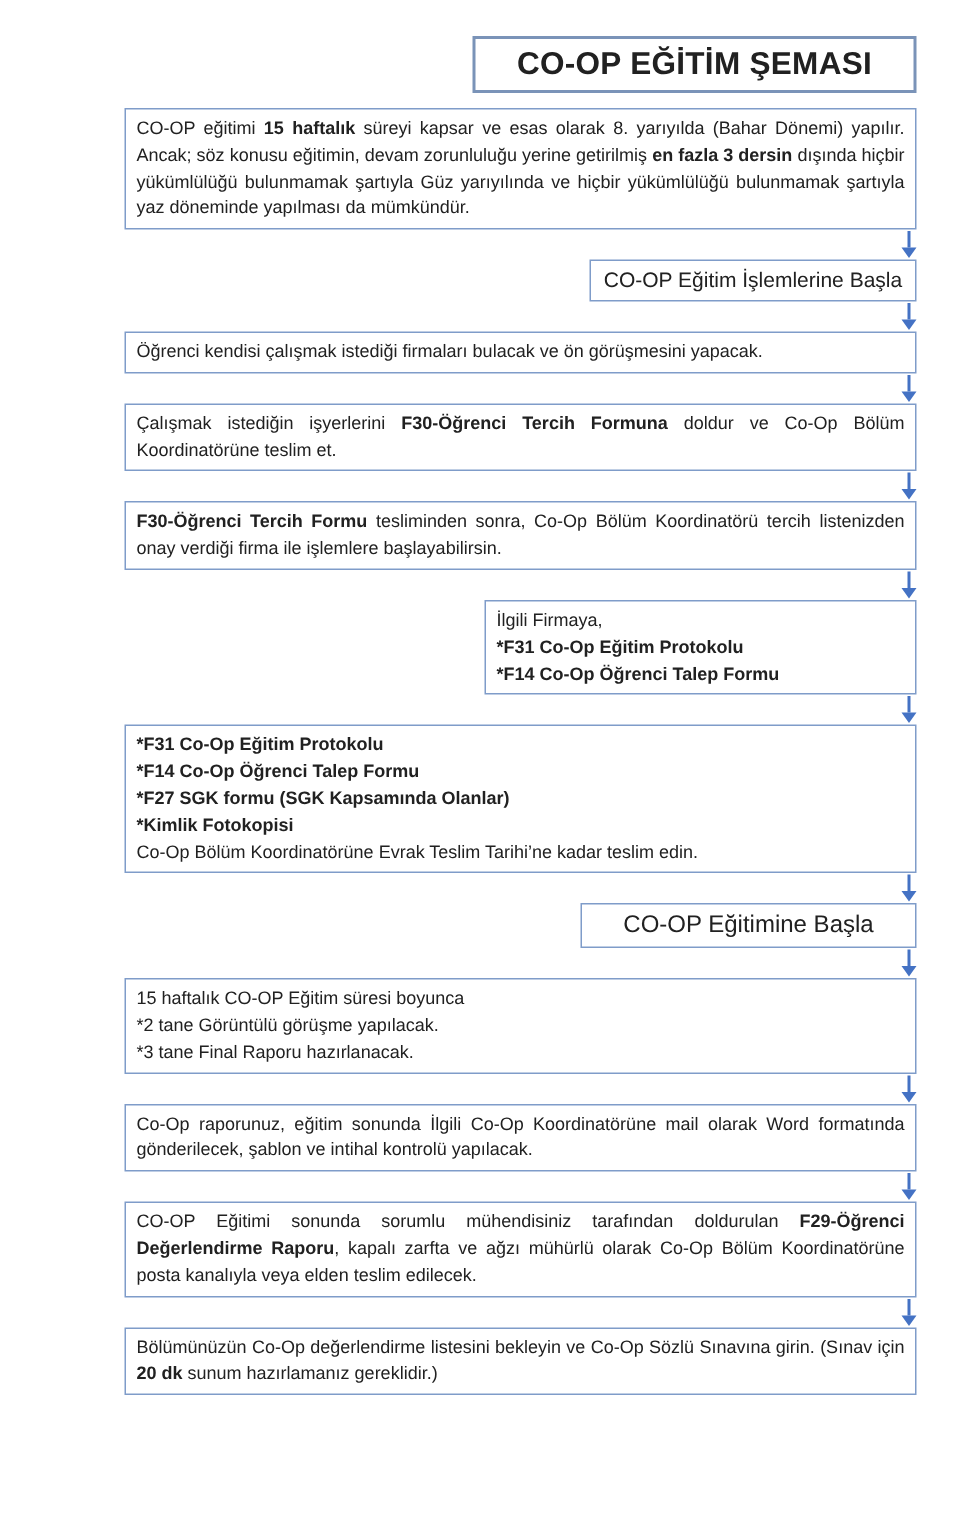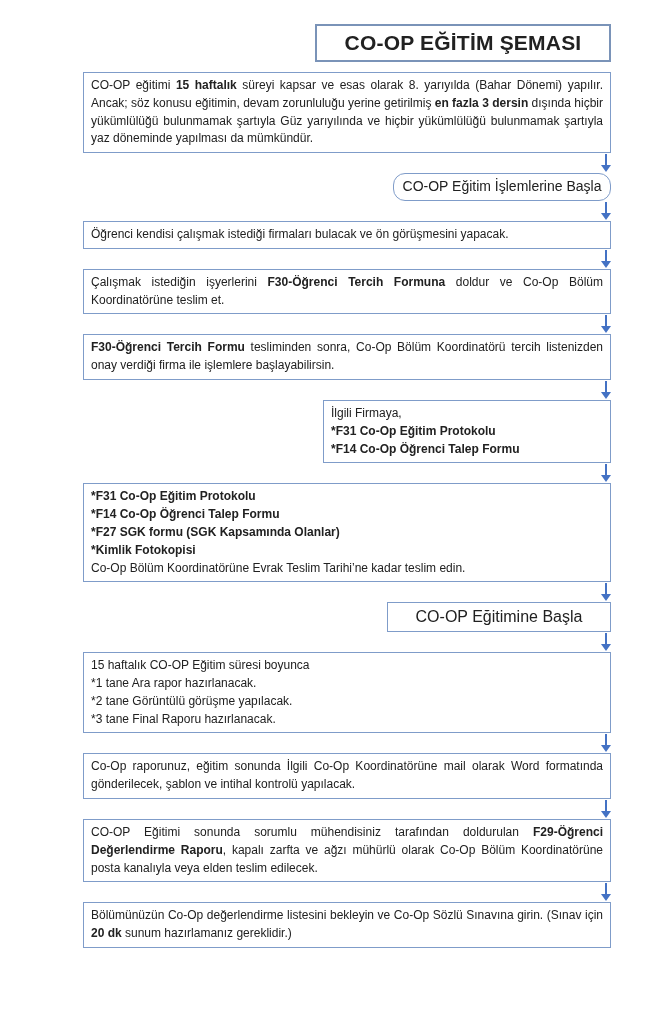--- a/index.html
+++ b/index.html
@@ -27,21 +27,21 @@
     width:296px;height:38px;
     border:2px solid #7a93b8;
     display:flex;align-items:center;justify-content:center;
     font-size:21px;font-weight:bold;letter-spacing:.2px;
     margin-bottom:10px;
   }
   .wide{width:528px;}
   .justify .tline{text-align:justify;}
   .leftalign .tline{text-align:left;}
   .small-center{
-    width:218px;text-align:center;padding:4px 6px;font-size:14px;border-radius:12px;
+    width:218px;text-align:center;padding:4px 6px;font-size:14px;
   }
   .medium-left{width:288px;}
   .start-coop{
     width:224px;text-align:center;font-size:16px;padding:5px 6px;
   }
   .tline{min-height:17.8px;}
   
   .arrow{
     display:flex;flex-direction:column;align-items:center;
     margin:1px 0;
@@ -137,21 +137,20 @@
         <div class="tline"><span>CO-OP Eğitimine Başla</span></div>
       </div>
 
     <div class="arrow">
         <span class="shaft"></span>
         <span class="head"></span>
       </div>
 
     <div class="node wide leftalign">
         <div class="tline"><span>15 haftalık CO-OP Eğitim süresi boyunca</span></div>
-        <div class="tline"><span>*1 tane Ara rapor hazırlanacak.</span></div>
         <div class="tline"><span>*2 tane Görüntülü görüşme yapılacak.</span></div>
         <div class="tline"><span>*3 tane Final Raporu hazırlanacak.</span></div>
       </div>
 
     <div class="arrow">
         <span class="shaft"></span>
         <span class="head"></span>
       </div>
 
     <div class="node wide justify">

